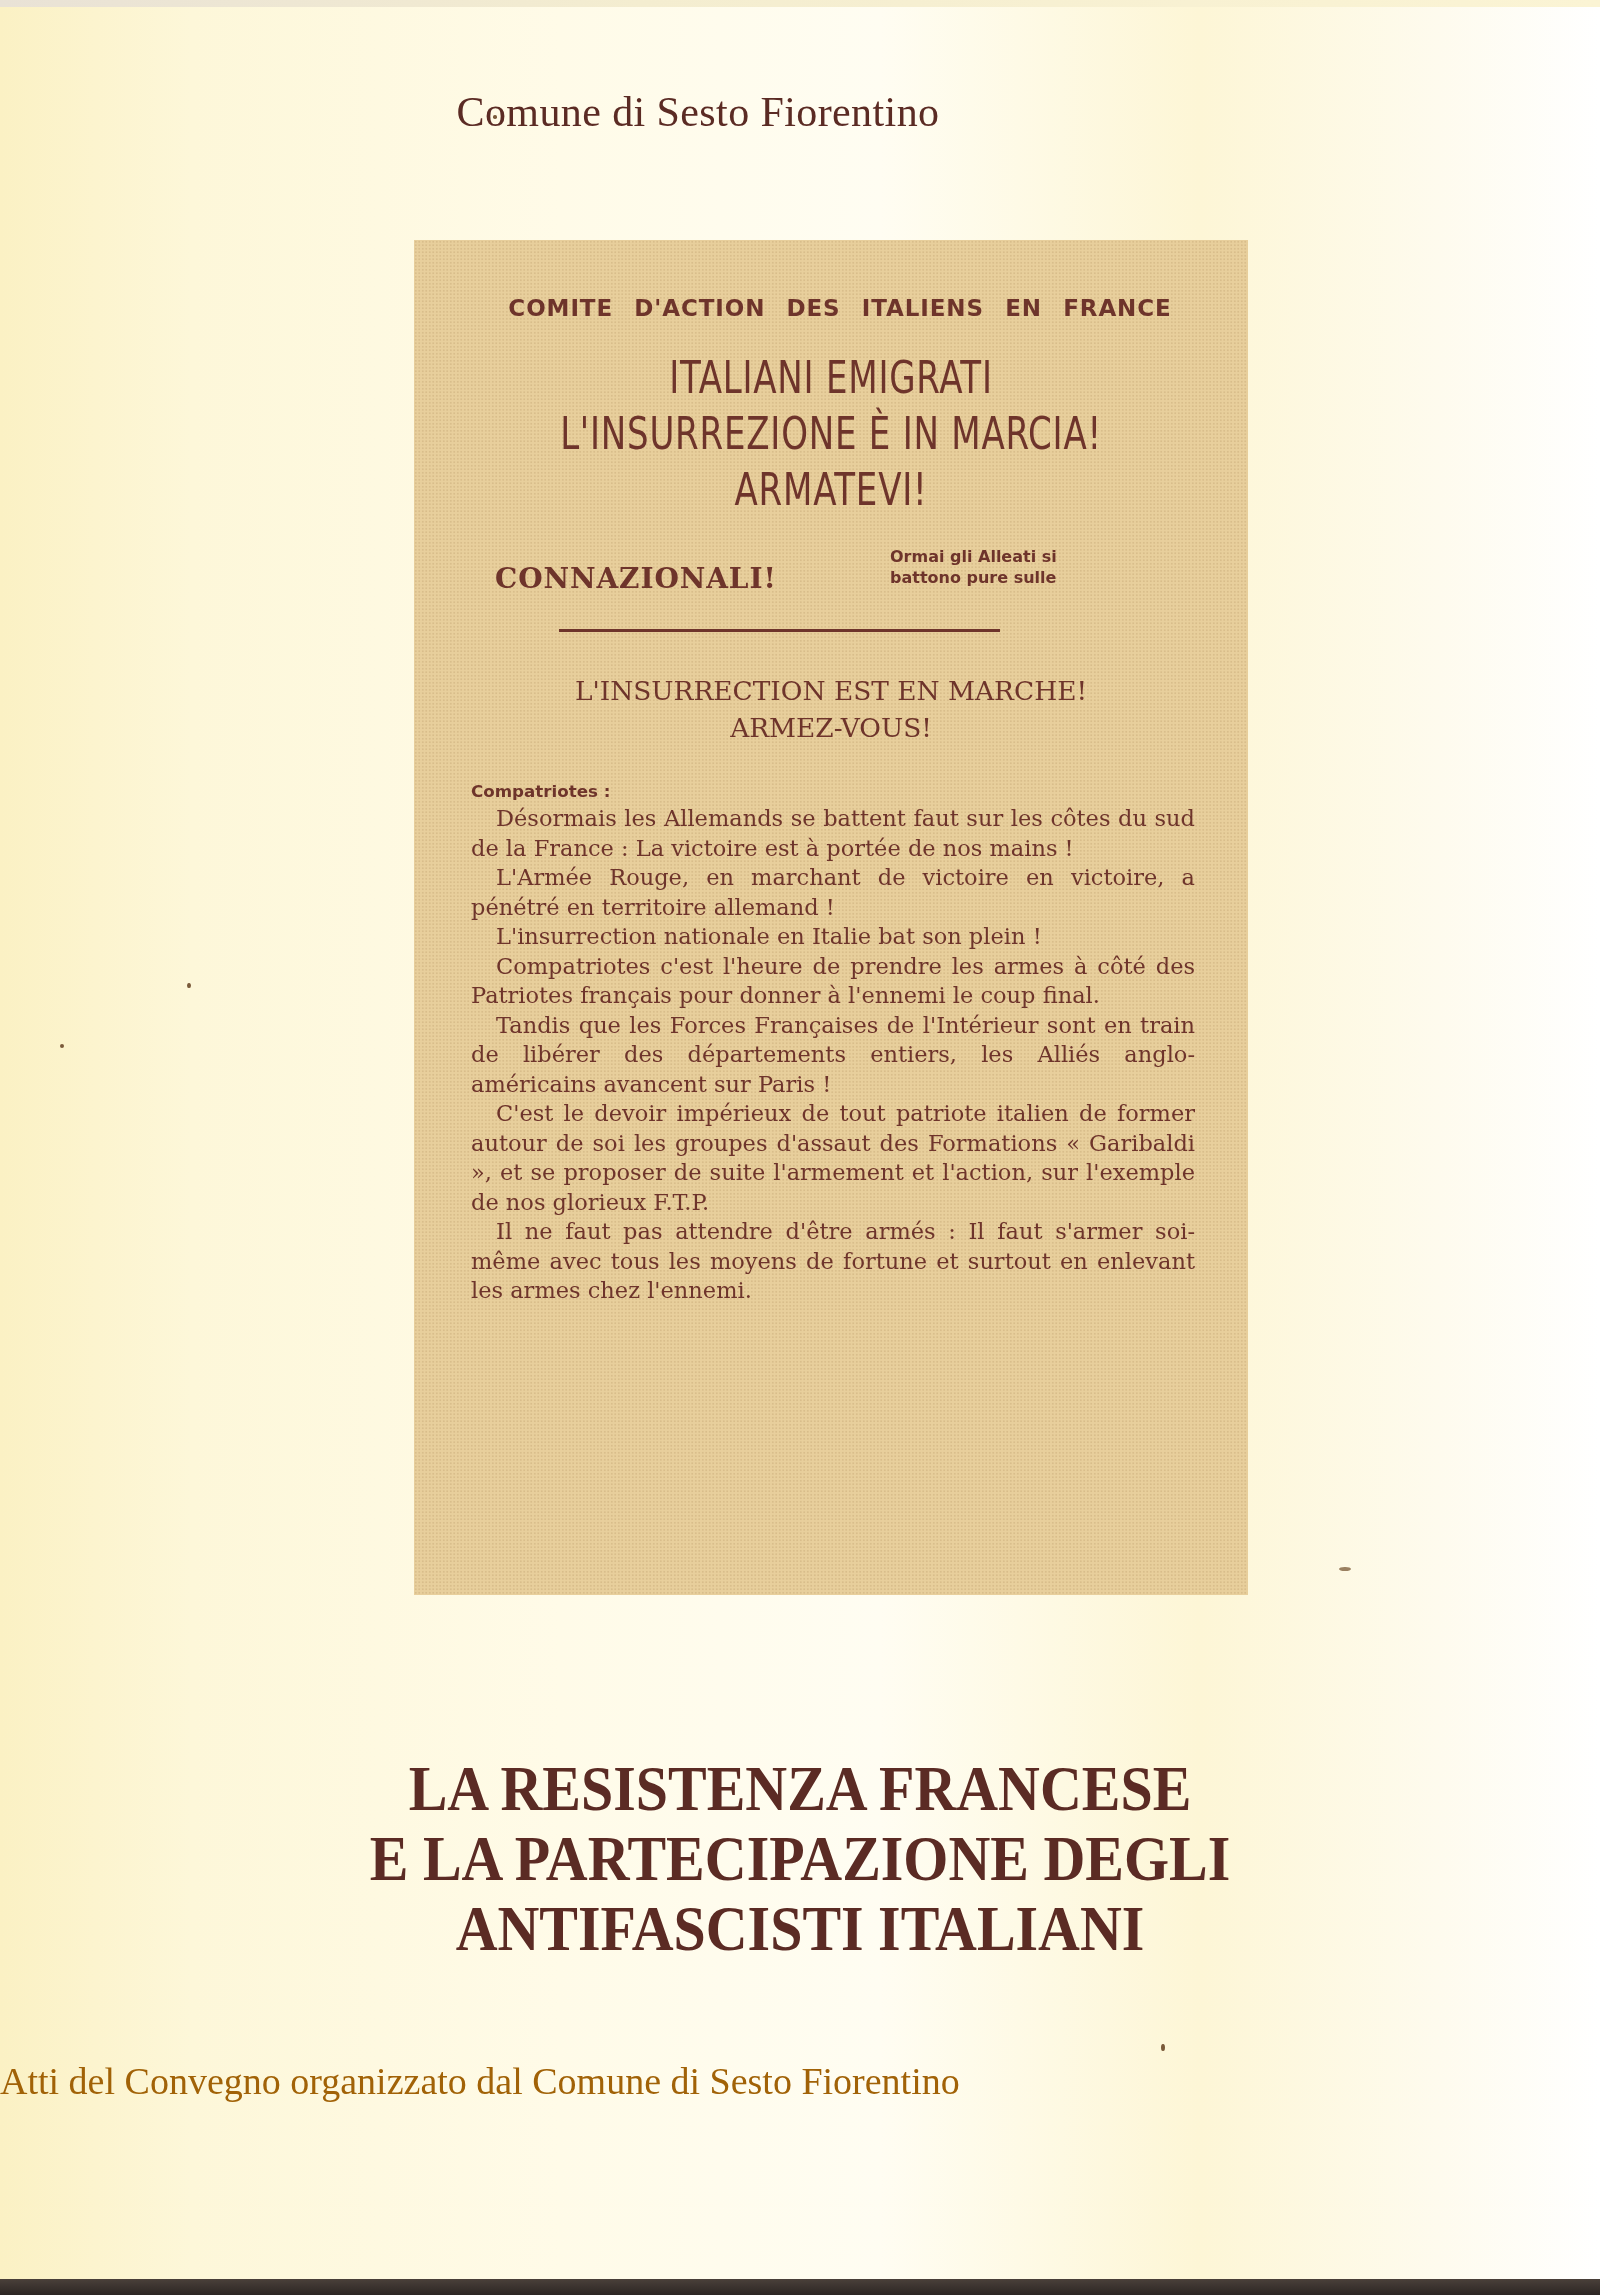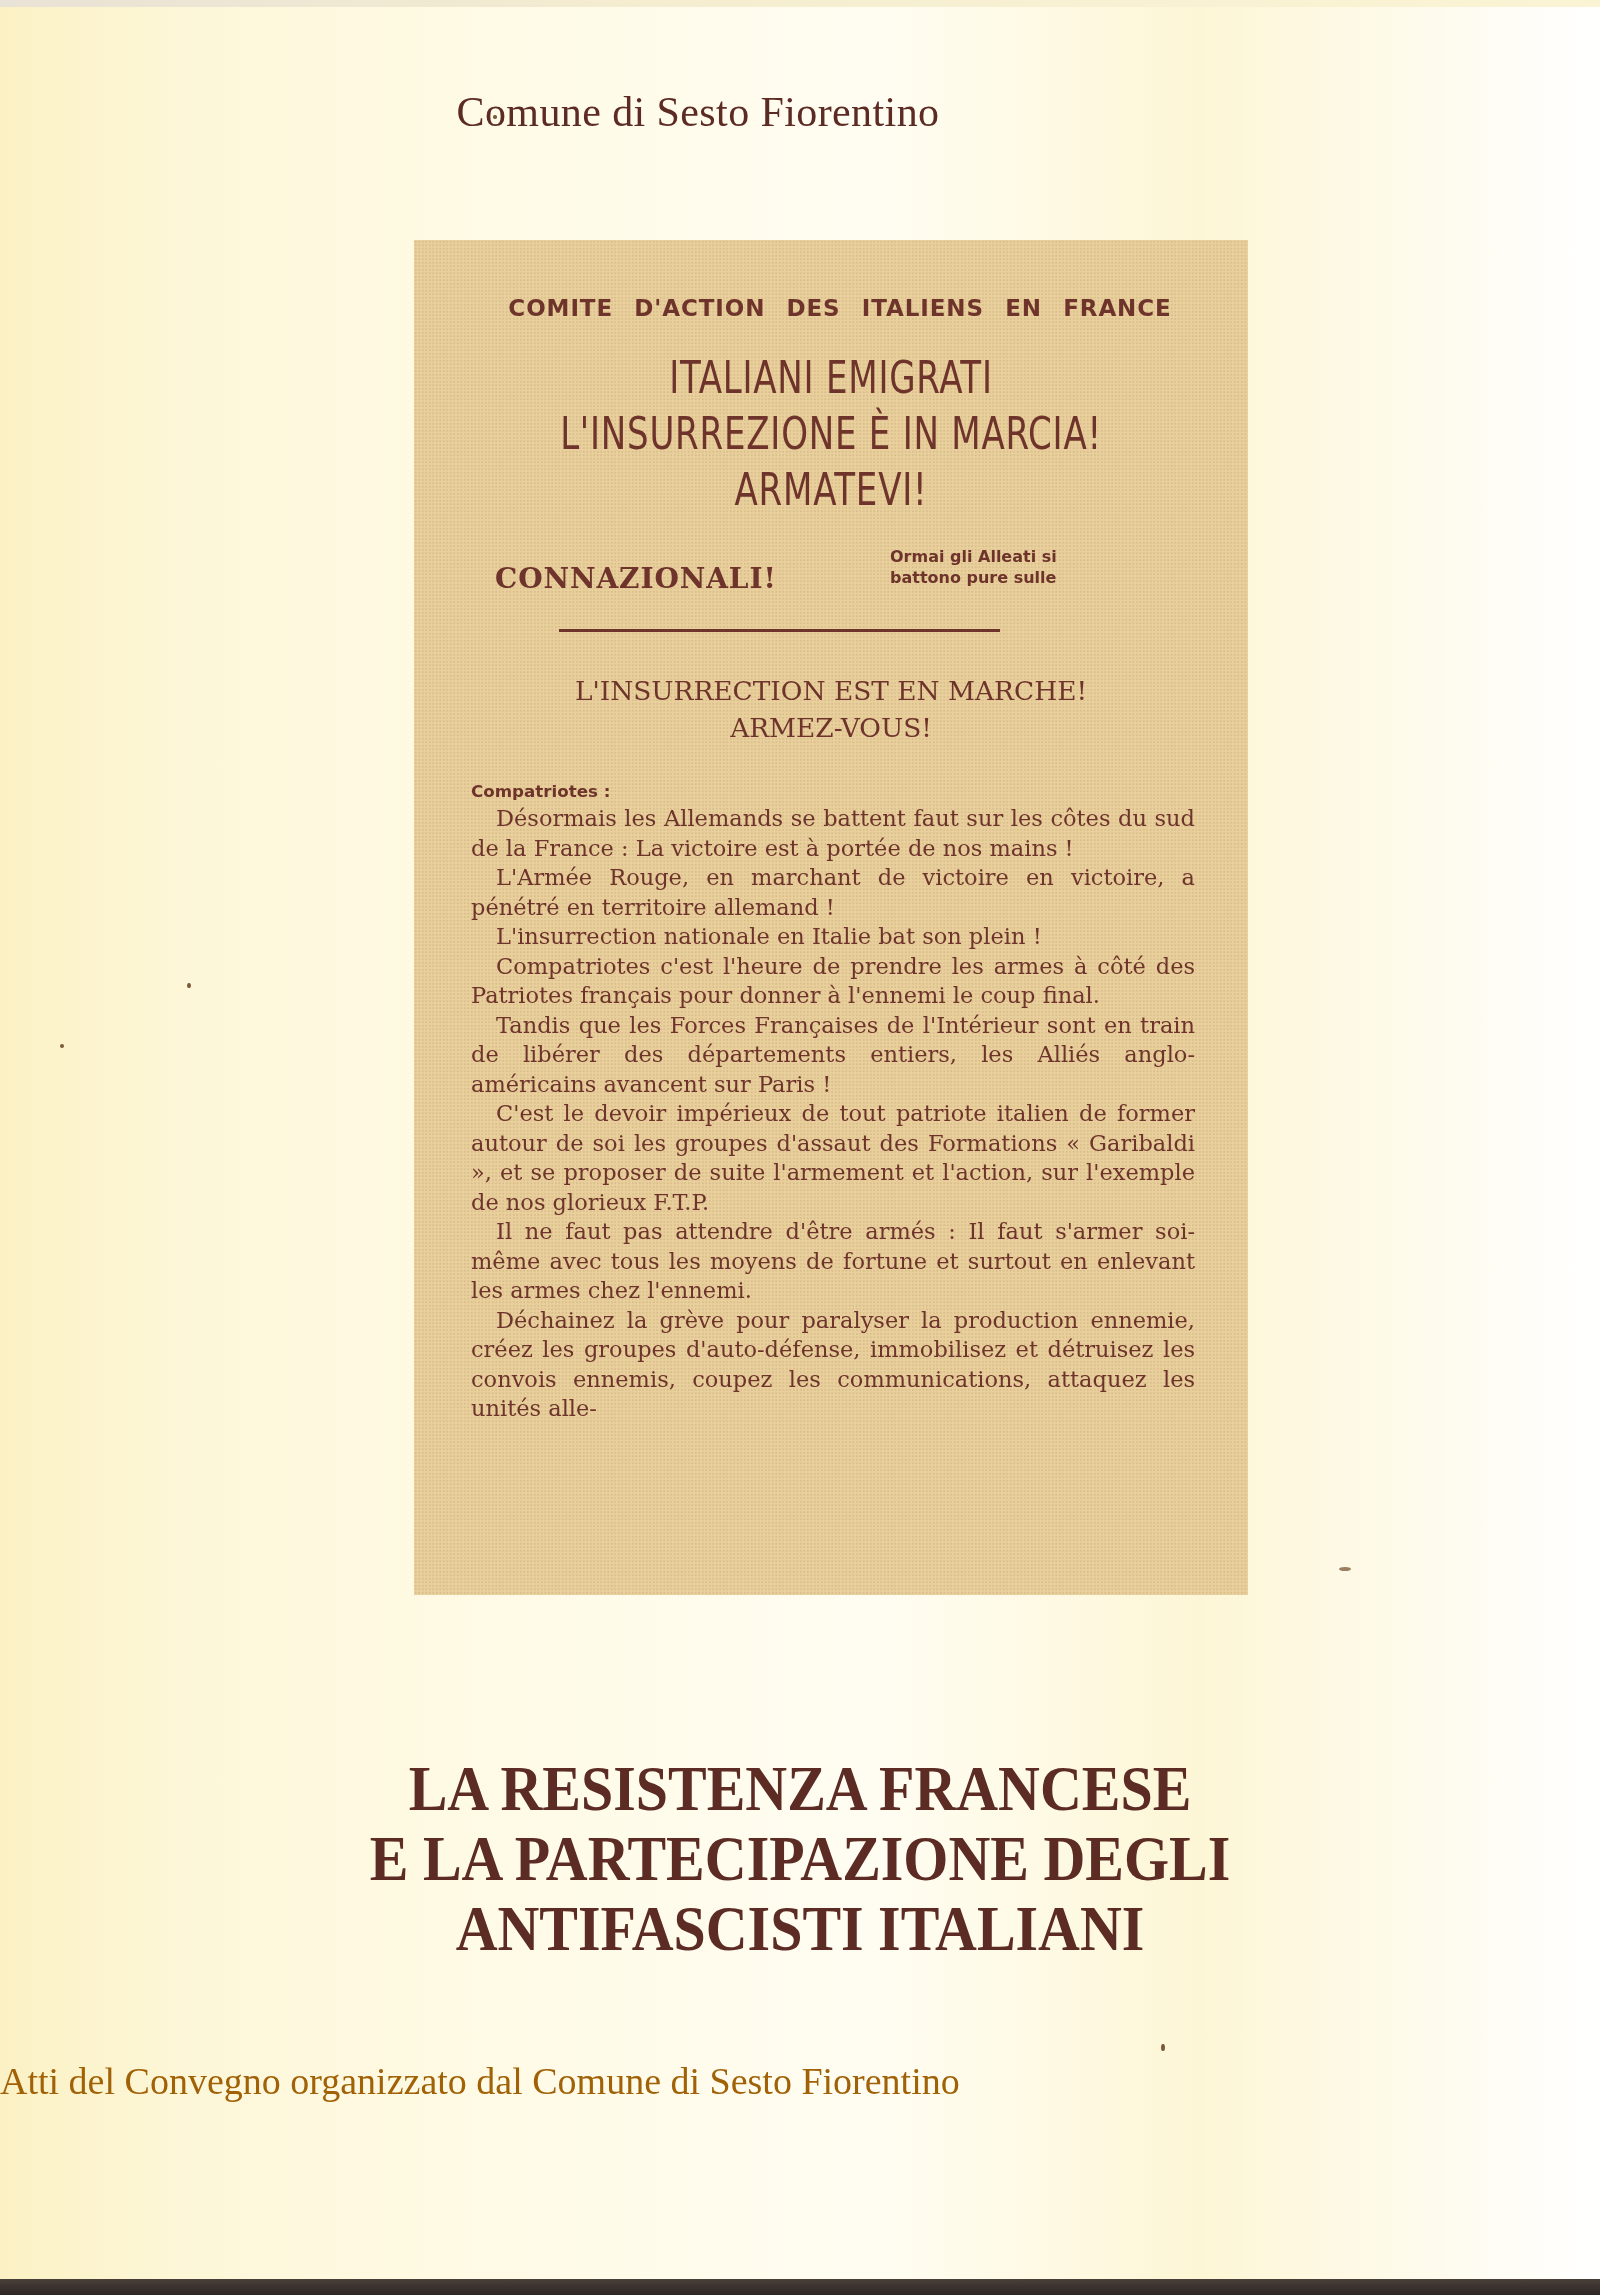--- a/index.html
+++ b/index.html
@@ -114,21 +114,20 @@
   <div class="salutation">Compatriotes :</div>
 
   <div class="body">
     <p>Désormais les Allemands se battent faut sur les côtes du sud de la France : La victoire est à portée de nos mains !</p>
     <p>L'Armée Rouge, en marchant de victoire en victoire, a pénétré en territoire allemand !</p>
     <p>L'insurrection nationale en Italie bat son plein !</p>
     <p>Compatriotes c'est l'heure de prendre les armes à côté des Patriotes français pour donner à l'ennemi le coup final.</p>
     <p>Tandis que les Forces Françaises de l'Intérieur sont en train de libérer des départements entiers, les Alliés anglo-américains avancent sur Paris !</p>
     <p>C'est le devoir impérieux de tout patriote italien de former autour de soi les groupes d'assaut des Formations « Garibaldi », et se proposer de suite l'armement et l'action, sur l'exemple de nos glorieux F.T.P.</p>
     <p>Il ne faut pas attendre d'être armés : Il faut s'armer soi-même avec tous les moyens de fortune et surtout en enlevant les armes chez l'ennemi.</p>
-    <p>Déchainez la grève pour paralyser la production ennemie, créez les groupes d'auto-défense, immobilisez et détruisez les convois ennemis, coupez les communications, attaquez les unités alle-</p>
   </div>
 </div>
 
 <div class="main-title">
   <div>LA RESISTENZA FRANCESE</div>
   <div>E LA PARTECIPAZIONE DEGLI</div>
   <div>ANTIFASCISTI ITALIANI</div>
 </div>
 
 <div class="subtitle">Atti del Convegno organizzato dal Comune di Sesto Fiorentino</div>

